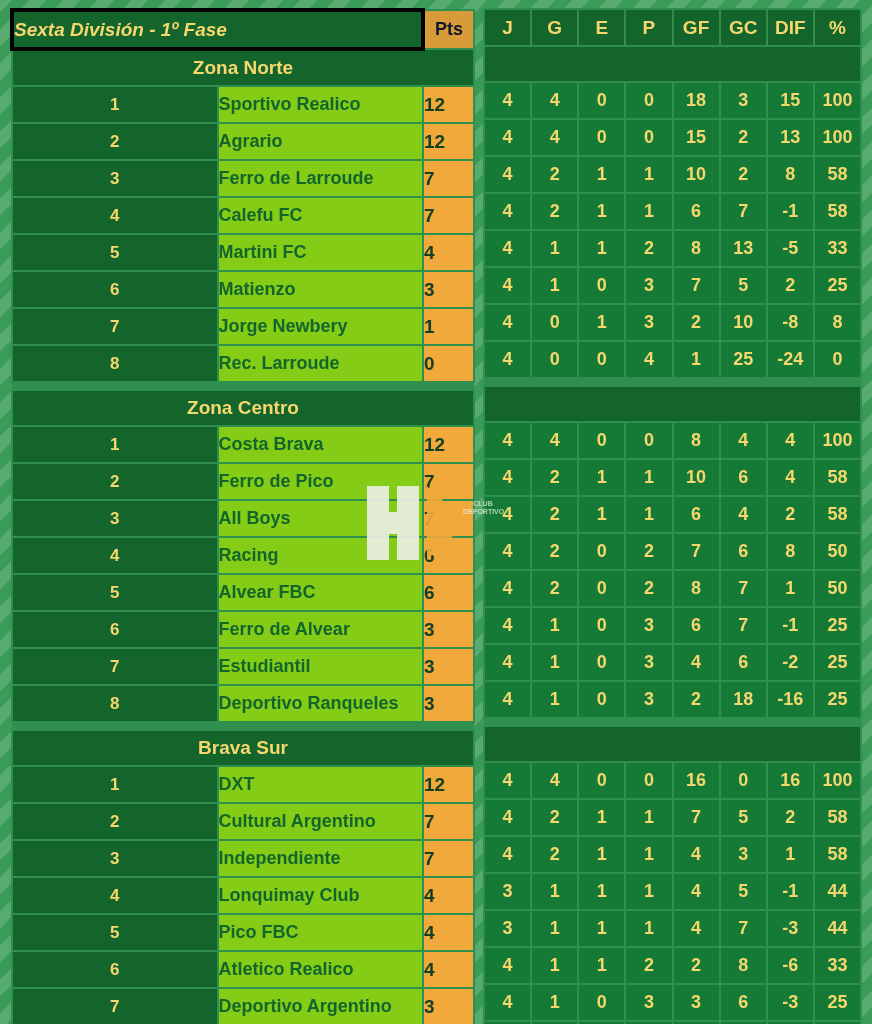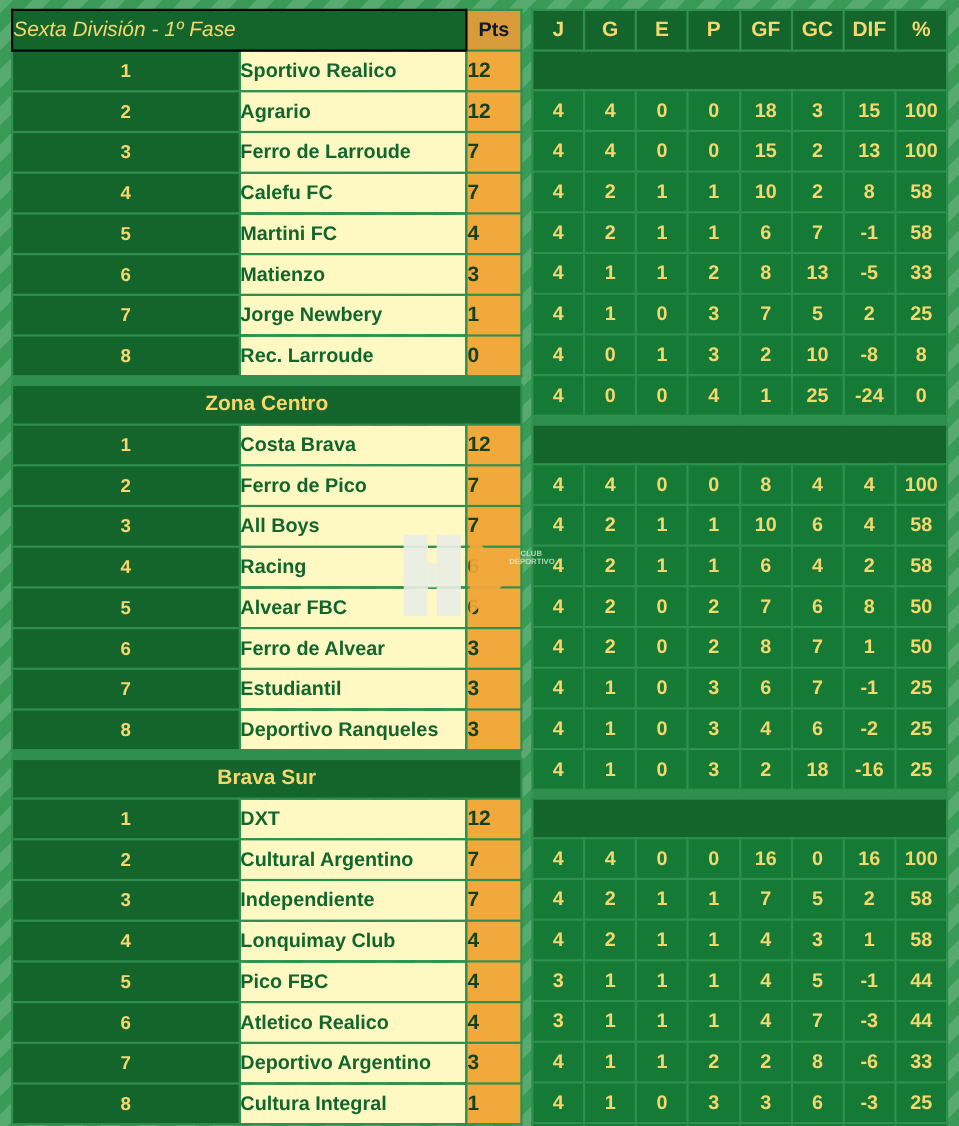--- a/index.html
+++ b/index.html
@@ -56,25 +56,25 @@
 
   
   .left-table td, .left-table th {
     height: 35px;
     padding: 0;
   }
   .hdr-cell {
     background: #14652c;
     color: #f5d76e;
     font-style: italic;
-    font-weight: normal;
+    font-weight: bold;
     font-size: 19px;
     text-align: left;
     padding-left: 12px;
-    border: 2px solid #000000;
+    border: 4px solid #000000;
   }
   .hdr-pts {
     background: #d79b3a;
     color: #0f172a;
     font-weight: bold;
     font-size: 18px;
     text-align: center;
     border: 2px solid #2f8f4e;
     width: 48px;
   }
@@ -90,21 +90,21 @@
   .pos-cell {
     background: #14652c;
     color: #f5d76e;
     font-weight: bold;
     font-size: 17px;
     text-align: center;
     width: 42px;
     border: 2px solid #2f8f4e;
   }
   .team-cell {
-    background: #fef9c3;
+    background: #84cc16;
     color: #12652c;
     font-weight: bold;
     font-size: 18px;
     text-align: left;
     padding-left: 11px;
     border: 2px solid #2f8f4e;
     white-space: nowrap;
     overflow: hidden;
     text-overflow: ellipsis;
   }
@@ -201,20 +201,23 @@
 
 <div class="sheet">
 
   <div class="left-panel">
     <table class="left-table">
       <tbody id="left-body">
           <tr>
             <td class="hdr-cell" colspan="2">Sexta División - 1º Fase</td>
             <td class="hdr-pts">Pts</td>
           </tr>
+          <tr class="zone-row">
+            <td colspan="3">Zona Norte</td>
+          </tr>
           <tr>
             <td class="pos-cell">1</td>
             <td class="team-cell">Sportivo Realico</td>
             <td class="pts-cell">12</td>
           </tr>
           <tr>
             <td class="pos-cell">2</td>
             <td class="team-cell">Agrario</td>
             <td class="pts-cell">12</td>
           </tr>

